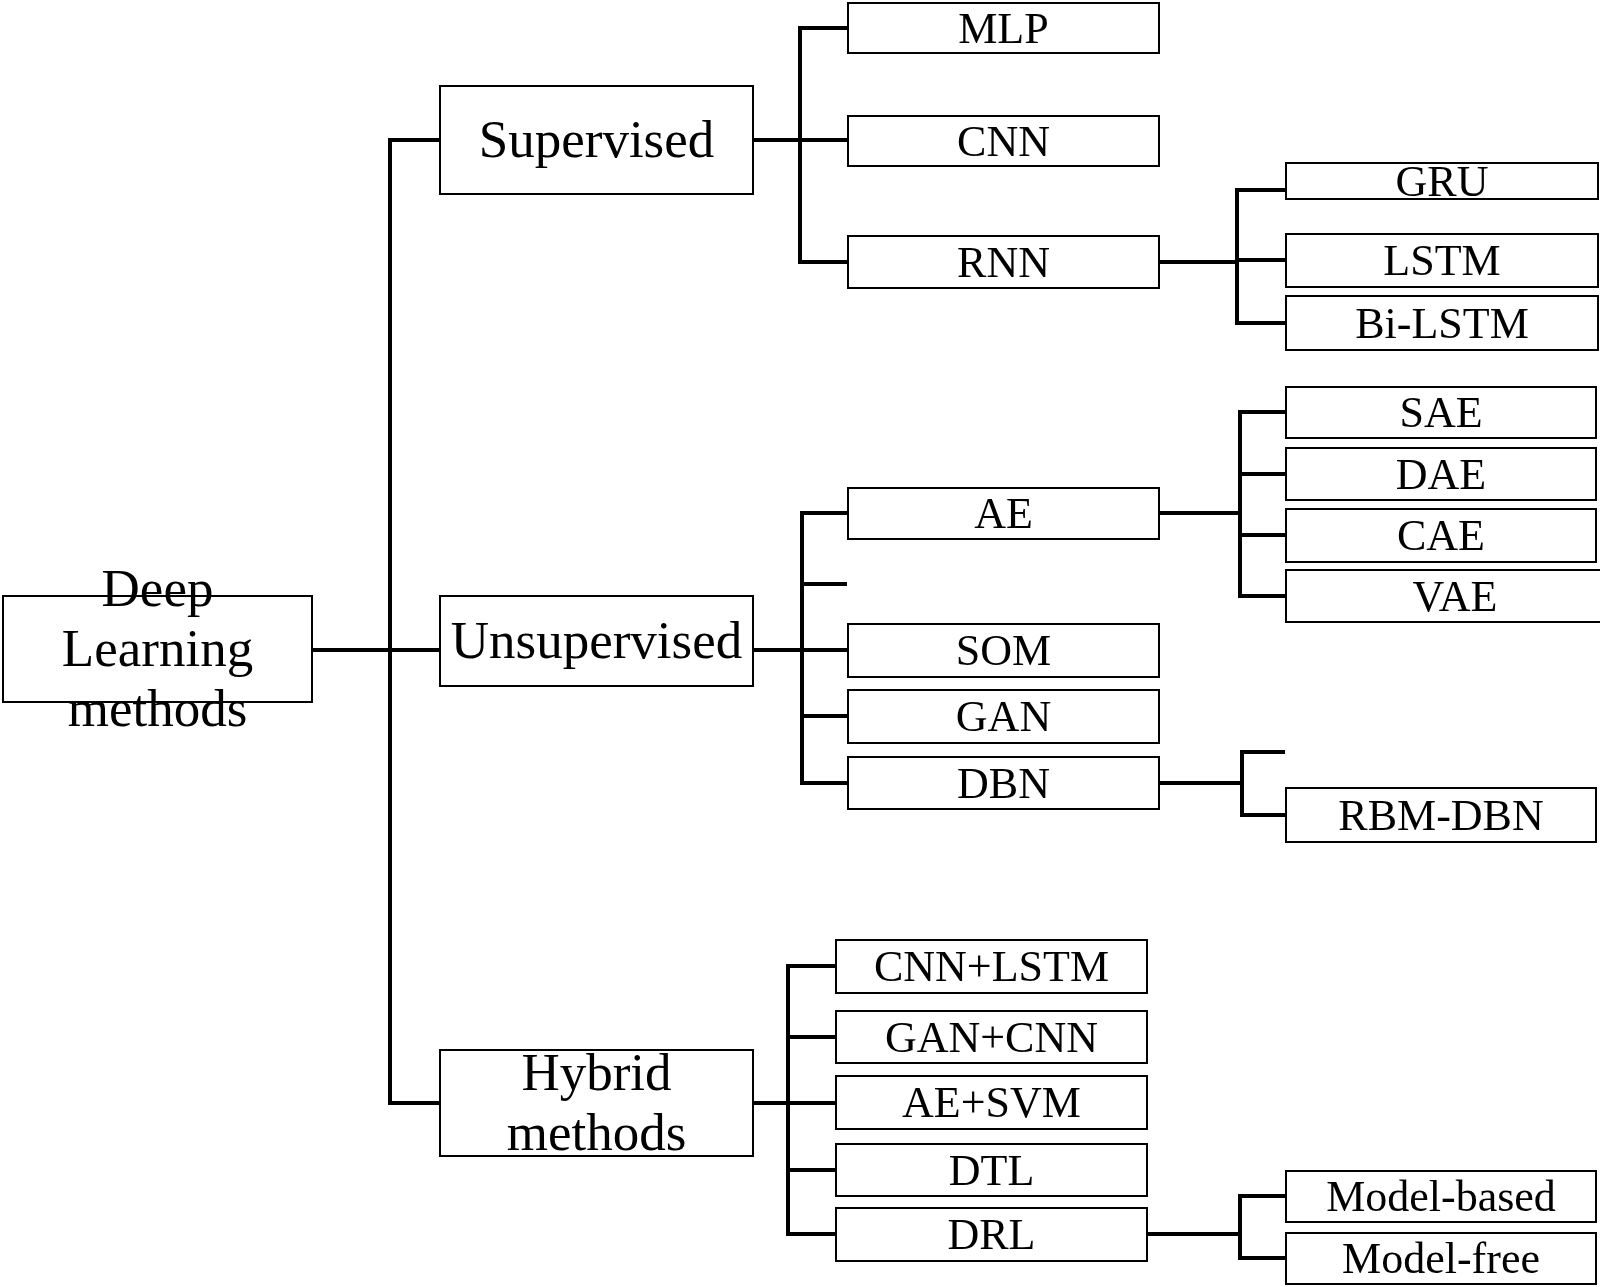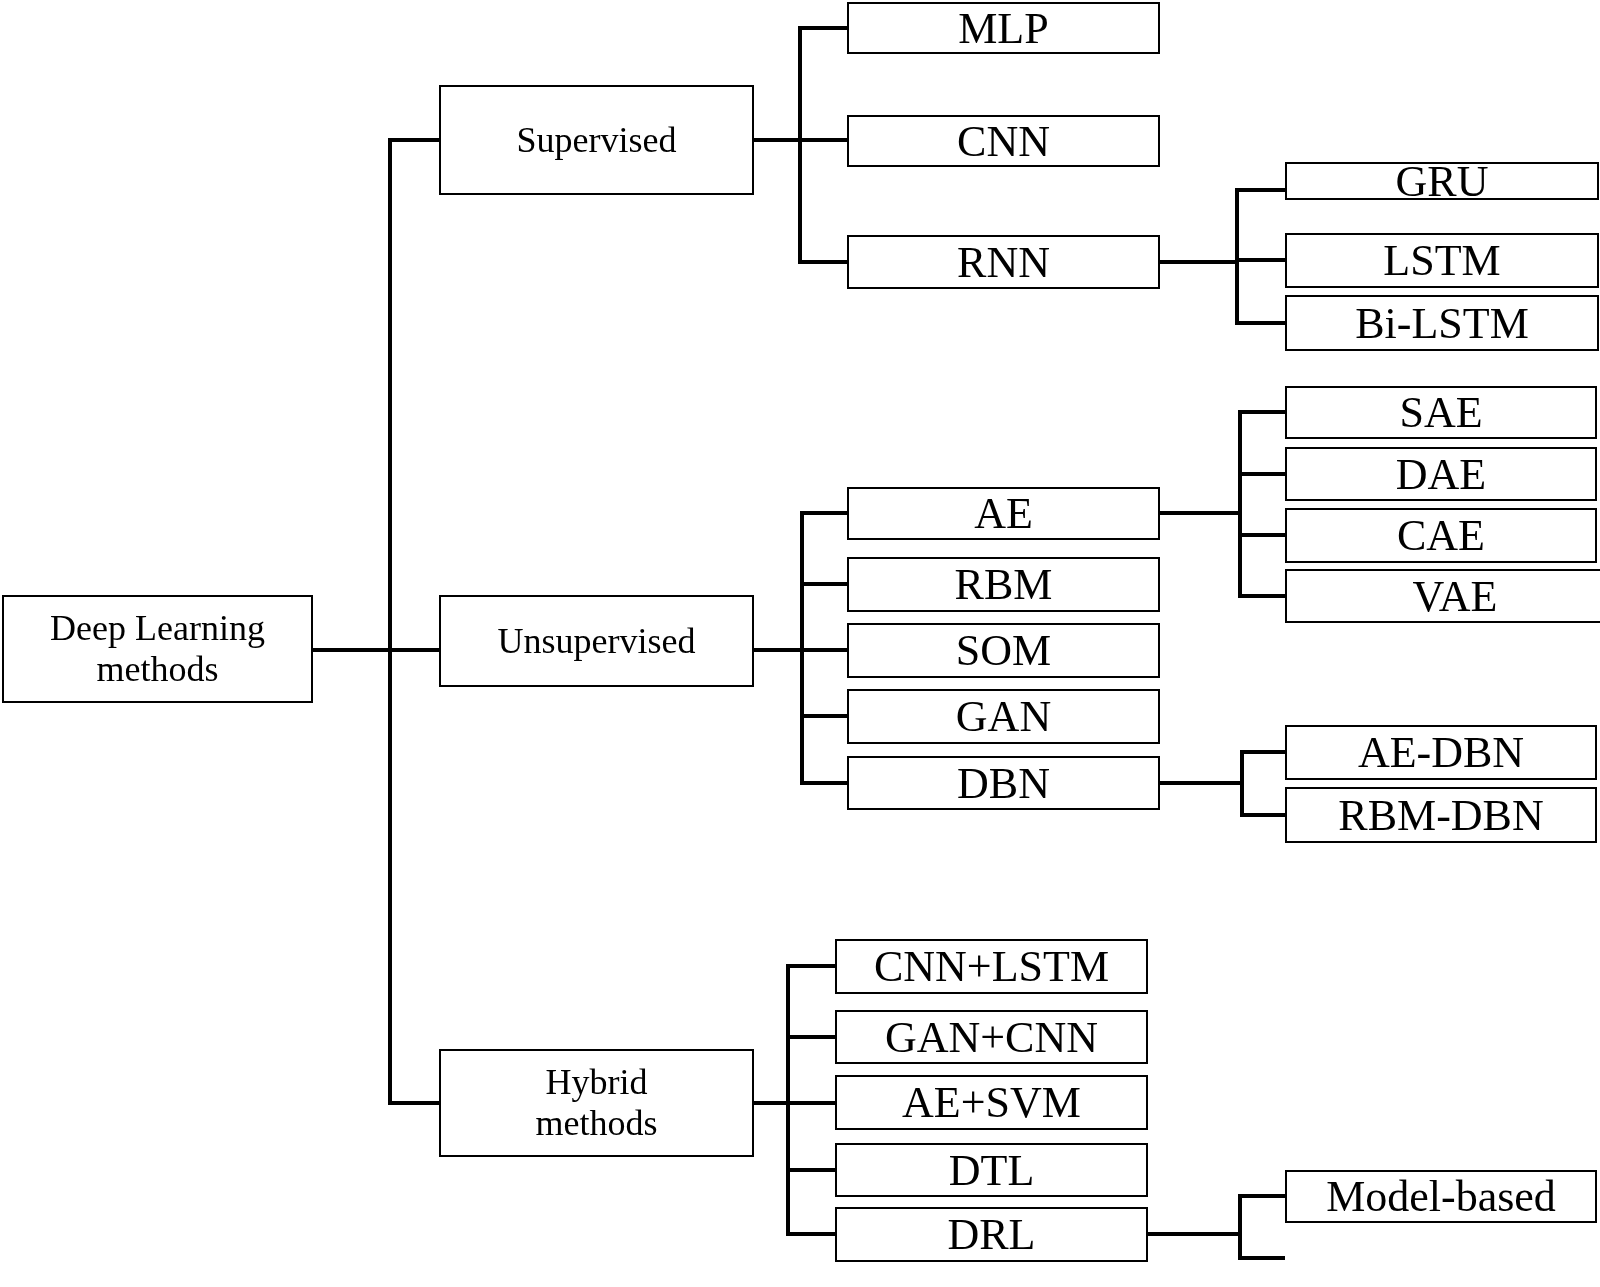--- a/index.html
+++ b/index.html
@@ -17,21 +17,21 @@
     box-sizing: border-box;
     border: 2px solid #000000;
     background: #ffffff;
     display: flex;
     align-items: center;
     justify-content: center;
     font-size: 44px;
     text-align: center;
     z-index: 2;
   }
-  .node.cat { font-size: 36px; line-height: 1.13; text-align: center; }
+  .node.cat { font-size: 53px; line-height: 1.13; text-align: center; }
   .lbl { white-space: pre-line; }
   .line {
     position: absolute;
     background: #000000;
     z-index: 1;
   }
 </style>
 </head>
 <body>
 
@@ -115,23 +115,20 @@
   <div class="node" style="left:1285px;top:233px;width:314px;height:55px">
     <span class="lbl">LSTM</span>
   </div>
   <div class="node" style="left:1285px;top:295px;width:314px;height:56px">
     <span class="lbl">Bi-LSTM</span>
   </div>
 
   <div class="node" style="left:847px;top:487px;width:313px;height:53px">
     <span class="lbl">AE</span>
   </div>
-  <div class="node" style="left:847px;top:557px;width:313px;height:55px">
-    <span class="lbl">RBM</span>
-  </div>
   <div class="node" style="left:847px;top:623px;width:313px;height:55px">
     <span class="lbl">SOM</span>
   </div>
   <div class="node" style="left:847px;top:689px;width:313px;height:55px">
     <span class="lbl">GAN</span>
   </div>
   <div class="node" style="left:847px;top:756px;width:313px;height:54px">
     <span class="lbl">DBN</span>
   </div>
 
@@ -141,23 +138,20 @@
   <div class="node" style="left:1285px;top:447px;width:312px;height:54px">
     <span class="lbl">DAE</span>
   </div>
   <div class="node" style="left:1285px;top:508px;width:312px;height:55px">
     <span class="lbl">CAE</span>
   </div>
   <div class="node" style="left:1285px;top:569px;width:340px;height:54px">
     <span class="lbl">VAE</span>
   </div>
 
-  <div class="node" style="left:1285px;top:725px;width:312px;height:55px">
-    <span class="lbl">AE-DBN</span>
-  </div>
   <div class="node" style="left:1285px;top:787px;width:312px;height:56px">
     <span class="lbl">RBM-DBN</span>
   </div>
 
   <div class="node" style="left:835px;top:939px;width:313px;height:55px">
     <span class="lbl">CNN+LSTM</span>
   </div>
   <div class="node" style="left:835px;top:1010px;width:313px;height:54px">
     <span class="lbl">GAN+CNN</span>
   </div>
@@ -167,14 +161,17 @@
   <div class="node" style="left:835px;top:1143px;width:313px;height:54px">
     <span class="lbl">DTL</span>
   </div>
   <div class="node" style="left:835px;top:1207px;width:313px;height:55px">
     <span class="lbl">DRL</span>
   </div>
 
   <div class="node" style="left:1285px;top:1170px;width:312px;height:53px">
     <span class="lbl">Model-based</span>
   </div>
+  <div class="node" style="left:1285px;top:1232px;width:312px;height:53px">
+    <span class="lbl">Model-free</span>
+  </div>
 
 </div>
 
 </body></html>

